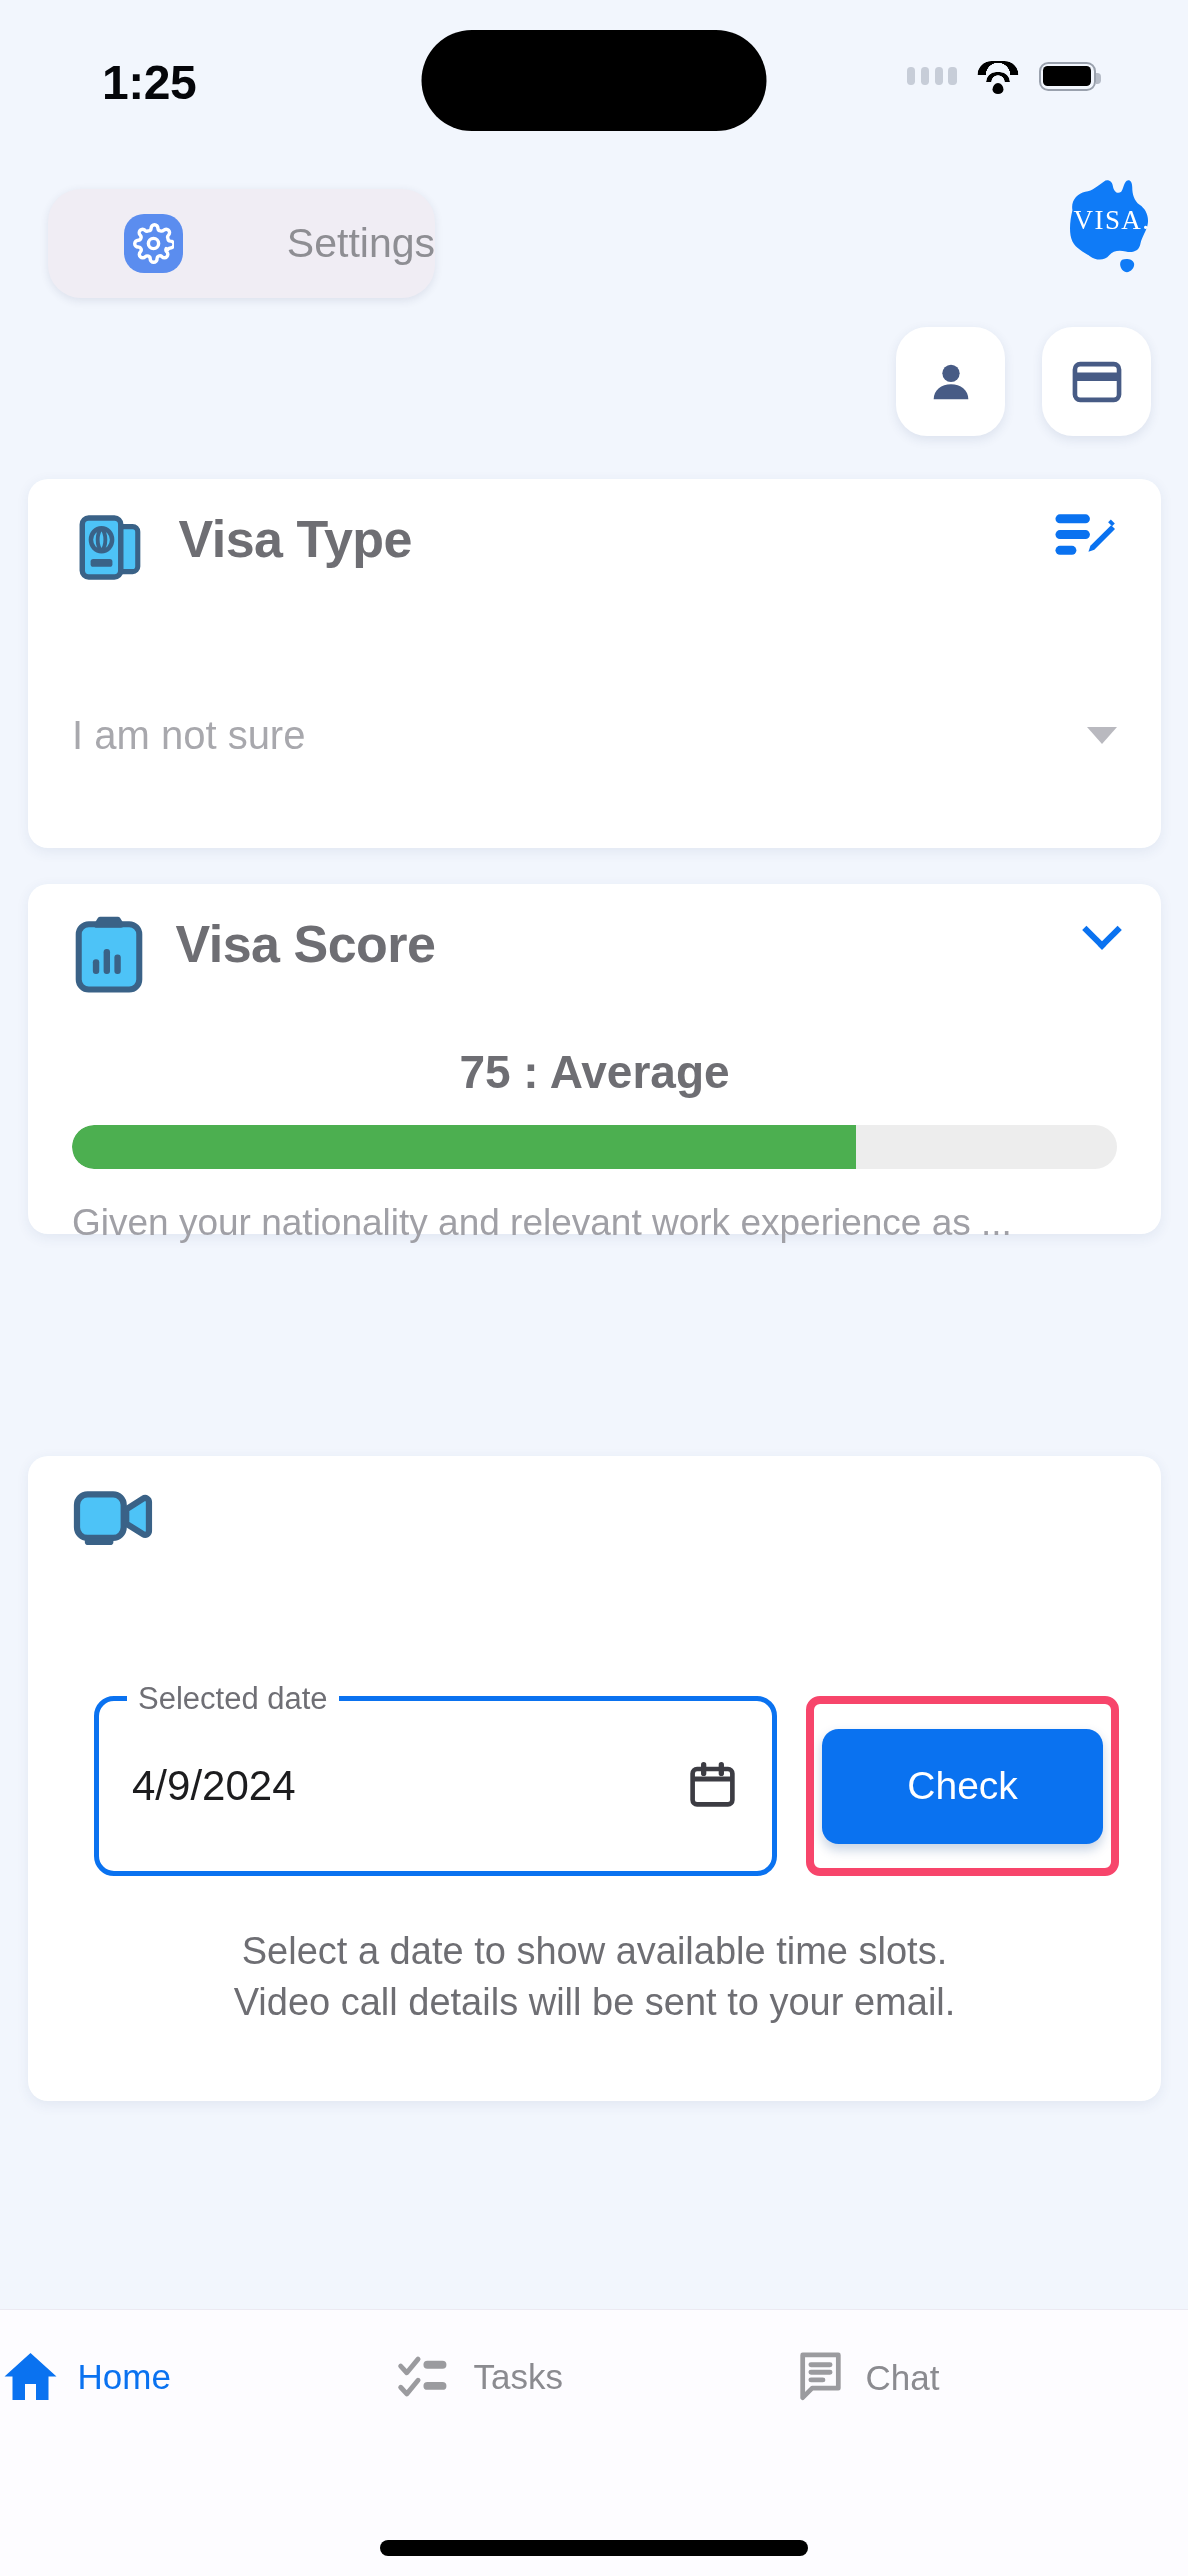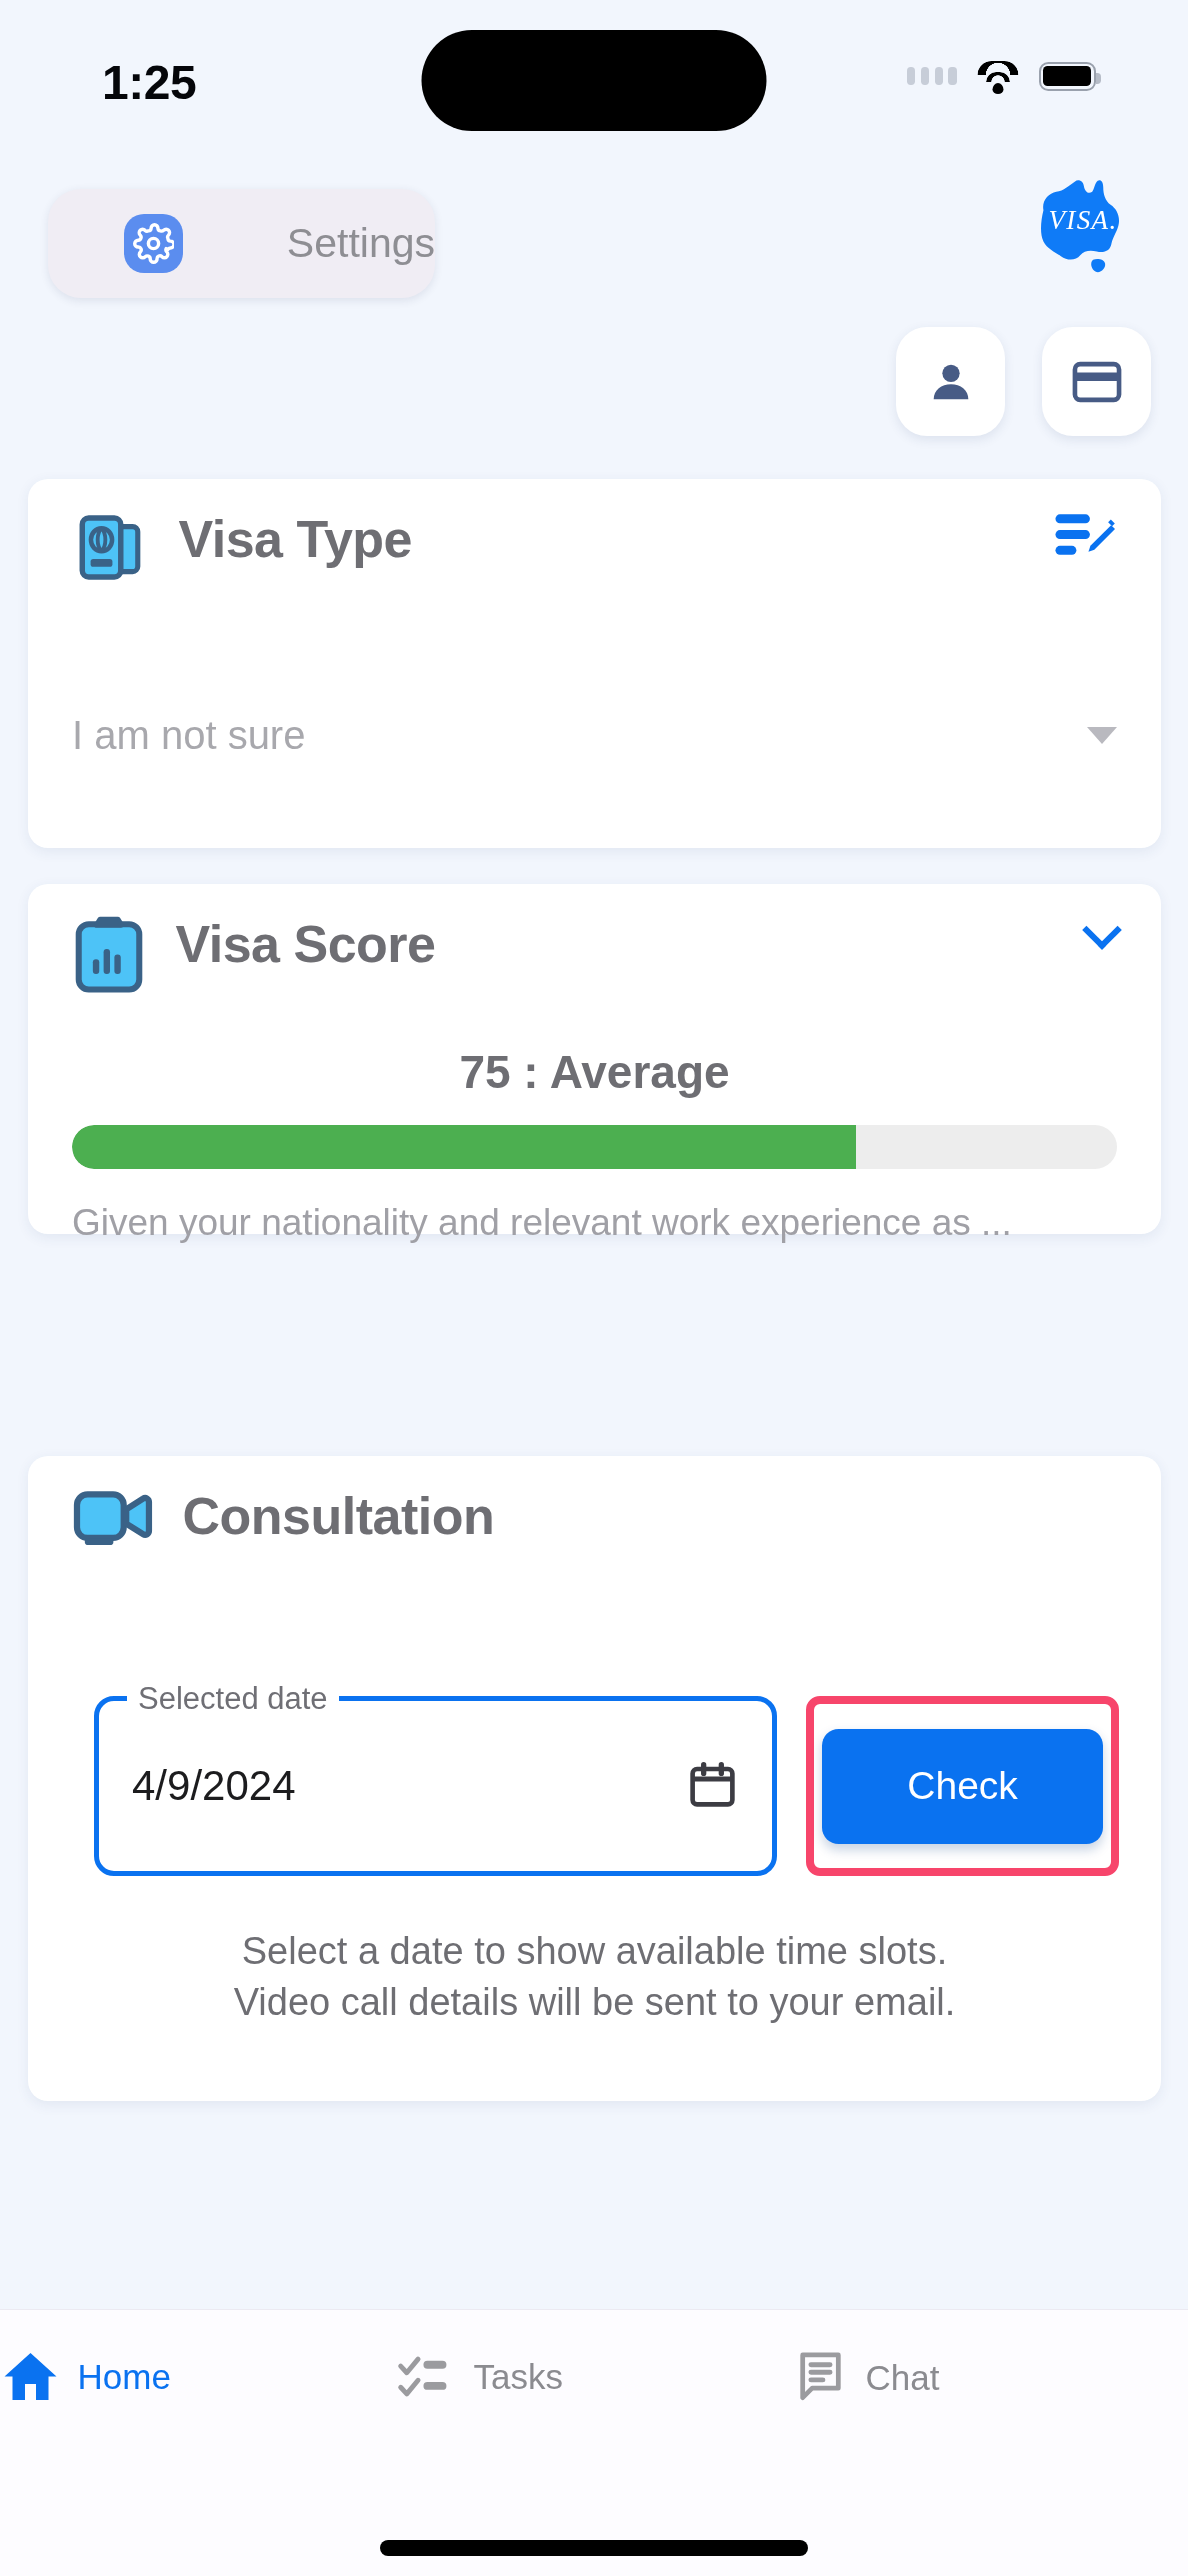--- a/index.html
+++ b/index.html
@@ -52,21 +52,21 @@
     cursor:pointer;
     justify-content:space-between;
   }
   .gear-badge{
     width:59px;height:59px;border-radius:20px;background:#5b8def;
     display:flex;align-items:center;justify-content:center;flex:0 0 auto;
   }
   .settings-label{ font-size:41px; color:#8e8e93; }
 
   .visa-logo{
-    position:absolute; right:45px; top:166px; width:120px; height:115px;font-style:italic;
+    position:absolute; right:16px; top:166px; width:120px; height:115px;
   }
   .visa-logo .txt{
     position:absolute; left:50%; top:47%; transform:translate(-50%,-50%);
     font-family:"Liberation Serif", serif; color:#fff; font-size:27px;
     letter-spacing:1.4px; font-weight:400; white-space:nowrap;
   }
 
   .top-actions{
     position:absolute; right:37px; top:327px;
     display:flex; gap:37px;
@@ -278,21 +278,20 @@
   <div class="score-desc">Given your nationality and relevant work experience as ...</div>
 </div>
 
 <div class="card" id="card-consult">
   <div class="card-head">
     <svg width="81" height="64" viewBox="0 0 26 20">
       <rect x="1.6" y="2.4" width="15" height="14" rx="3.4" fill="#4dc3f7" stroke="#3a6287" stroke-width="2"></rect>
       <path d="M17.4 7.2l5.4-3.4c.9-.6 1.9.1 1.9 1.1v9.2c0 1-1 1.7-1.9 1.1l-5.4-3.4z" fill="#4dc3f7" stroke="#3a6287" stroke-width="2" stroke-linejoin="round"></path>
       <path d="M5.2 17.6h7" stroke="#3a6287" stroke-width="2.2" stroke-linecap="round"></path>
     </svg>
-    <div class="card-title">Consultation</div>
   </div>
 
   <div class="date-row">
     <div class="date-field">
       <div class="date-legend">Selected date</div>
       <div class="date-value">4/9/2024</div>
       <div class="cal-icon">
         <svg width="53" height="53" viewBox="0 0 24 24" fill="none" stroke="#3c3c43" stroke-width="2.1">
           <rect x="3" y="5" width="18" height="16" rx="2"></rect>
           <path d="M3 9.5h18" stroke-width="2.2"></path>

